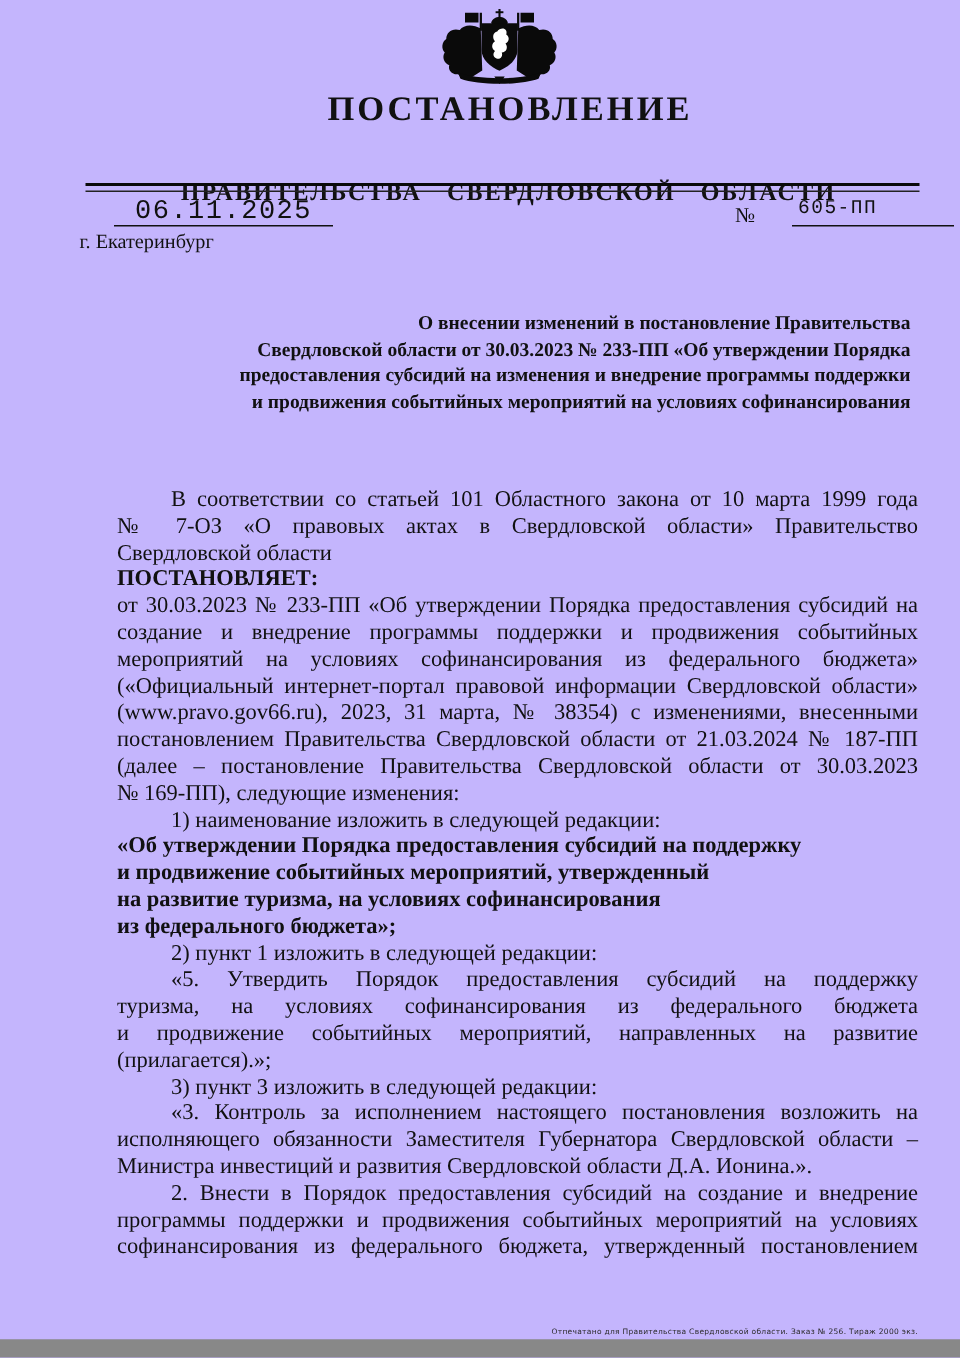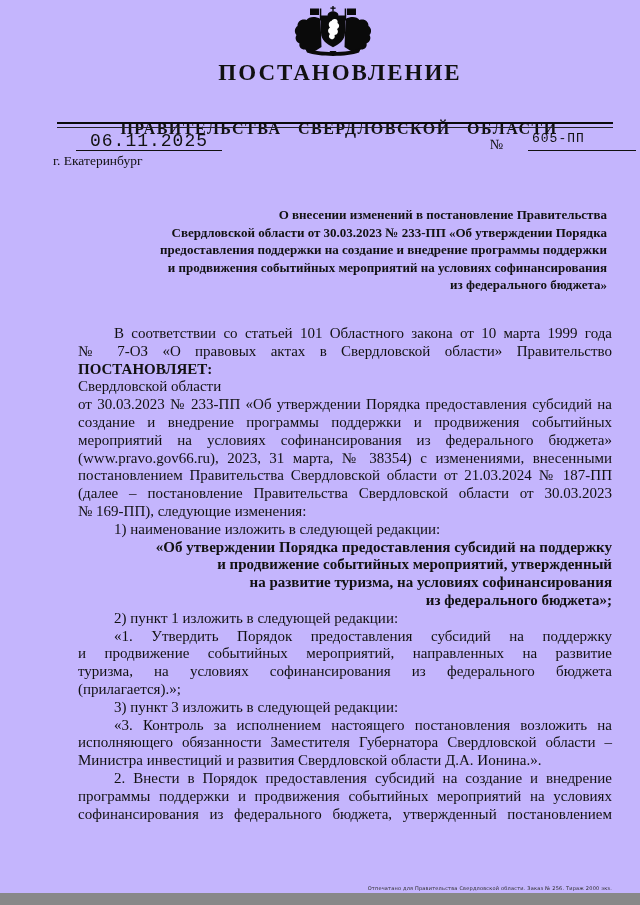--- a/index.html
+++ b/index.html
@@ -23,21 +23,21 @@
     border-bottom:1.5px solid #111;text-align:left;padding-left:4px;
     font-family:"Liberation Mono", monospace;font-size:13px;letter-spacing:1px;margin-left:20px;}
   .city{position:absolute;top:153px;left:53px;width:574px;font-size:13.5px;}
   .doc-title{position:absolute;top:206px;left:73px;width:534px;}
   .doc-title .tl{height:17.6px;line-height:17.6px;text-align:right;
     font-weight:bold;font-size:13px;}
   .body-block{position:absolute;top:325px;left:78px;width:534px;}
   .bl{height:17.8px;line-height:17.8px;font-size:15px;white-space:normal;}
   .j{text-align:justify;text-align-last:justify;}
   .l{text-align:left;}
-  .c{text-align:right;}
+  .c{text-align:left;}
   .b{font-weight:bold;}
   .ind{text-indent:36px;}
   .imprint{position:absolute;top:885px;right:28px;font-family:"DejaVu Sans", sans-serif;
     font-size:5px;color:#2a2a2a;letter-spacing:0.2px;}
 </style>
 </head>
 <body>
 
 <div class="page">
 
@@ -72,46 +72,46 @@
 
   <div class="date-field">06.11.2025</div>
   <div class="num-sign">№</div>
   <div class="num-field">605-ПП</div>
 
   <div class="city">г. Екатеринбург</div>
 
   <div class="doc-title">
     <div class="tl">О внесении изменений в постановление Правительства</div>
     <div class="tl">Свердловской области от 30.03.2023 № 233-ПП «Об утверждении Порядка</div>
-    <div class="tl">предоставления поддержки на создание и внедрение программы поддержки</div>
+    <div class="tl">предоставления субсидий на изменения и внедрение программы поддержки</div>
     <div class="tl">и продвижения событийных мероприятий на условиях софинансирования</div>
-    <div class="tl">из федерального бюджета»</div>
   </div>
 
   <div class="body-block">
     <div class="bl j ind">В соответствии со статьей 101 Областного закона от 10 марта 1999 года</div>
     <div class="bl j">№ 7-ОЗ «О правовых актах в Свердловской области» Правительство</div>
+    <div class="bl l">Свердловской области</div>
     <div class="bl l b">ПОСТАНОВЛЯЕТ:</div>
-    <div class="bl l">Свердловской области</div>
     <div class="bl j">от 30.03.2023 № 233-ПП «Об утверждении Порядка предоставления субсидий на</div>
     <div class="bl j">создание и внедрение программы поддержки и продвижения событийных</div>
     <div class="bl j">мероприятий на условиях софинансирования из федерального бюджета»</div>
+    <div class="bl j">(«Официальный интернет-портал правовой информации Свердловской области»</div>
     <div class="bl j">(www.pravo.gov66.ru), 2023, 31 марта, № 38354) с изменениями, внесенными</div>
     <div class="bl j">постановлением Правительства Свердловской области от 21.03.2024 № 187-ПП</div>
     <div class="bl j">(далее – постановление Правительства Свердловской области от 30.03.2023</div>
     <div class="bl l">№ 169-ПП), следующие изменения:</div>
     <div class="bl l ind">1) наименование изложить в следующей редакции:</div>
     <div class="bl c b">«Об утверждении Порядка предоставления субсидий на поддержку</div>
     <div class="bl c b">и продвижение событийных мероприятий, утвержденный</div>
     <div class="bl c b">на развитие туризма, на условиях софинансирования</div>
     <div class="bl c b">из федерального бюджета»;</div>
     <div class="bl l ind">2) пункт 1 изложить в следующей редакции:</div>
-    <div class="bl j ind">«1. Утвердить Порядок предоставления субсидий на поддержку</div>
+    <div class="bl j ind">«5. Утвердить Порядок предоставления субсидий на поддержку</div>
+    <div class="bl j">туризма, на условиях софинансирования из федерального бюджета</div>
     <div class="bl j">и продвижение событийных мероприятий, направленных на развитие</div>
-    <div class="bl j">туризма, на условиях софинансирования из федерального бюджета</div>
     <div class="bl l">(прилагается).»;</div>
     <div class="bl l ind">3) пункт 3 изложить в следующей редакции:</div>
     <div class="bl j ind">«3. Контроль за исполнением настоящего постановления возложить на</div>
     <div class="bl j">исполняющего обязанности Заместителя Губернатора Свердловской области –</div>
     <div class="bl l">Министра инвестиций и развития Свердловской области Д.А. Ионина.».</div>
     <div class="bl j ind">2. Внести в Порядок предоставления субсидий на создание и внедрение</div>
     <div class="bl j">программы поддержки и продвижения событийных мероприятий на условиях</div>
     <div class="bl j">софинансирования из федерального бюджета, утвержденный постановлением</div>
   </div>
 

